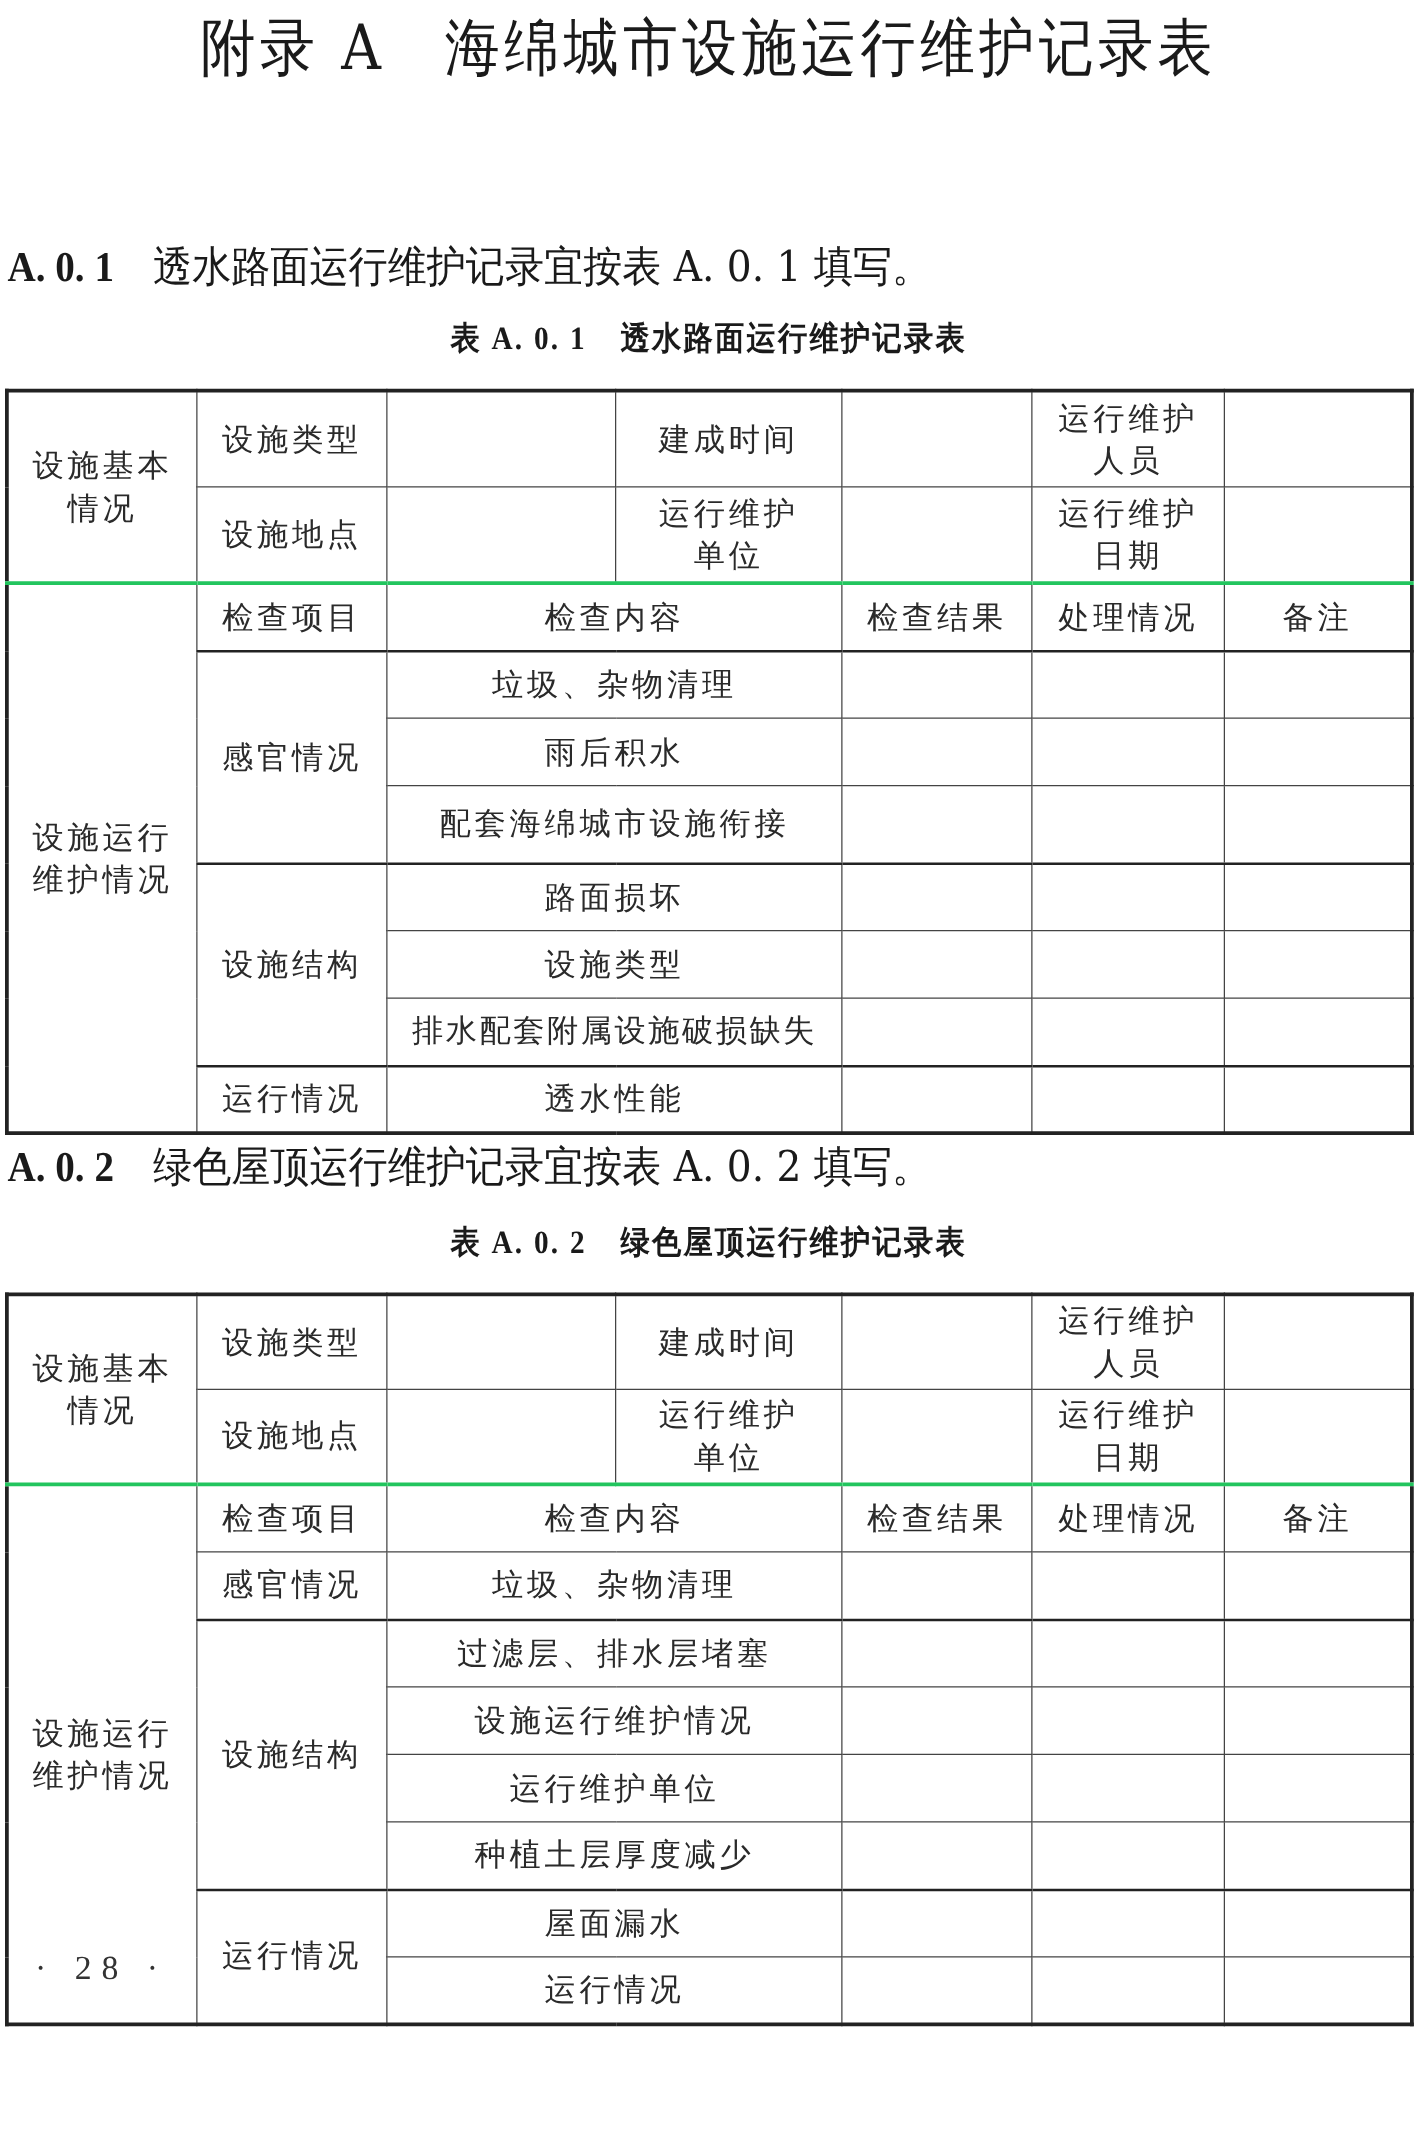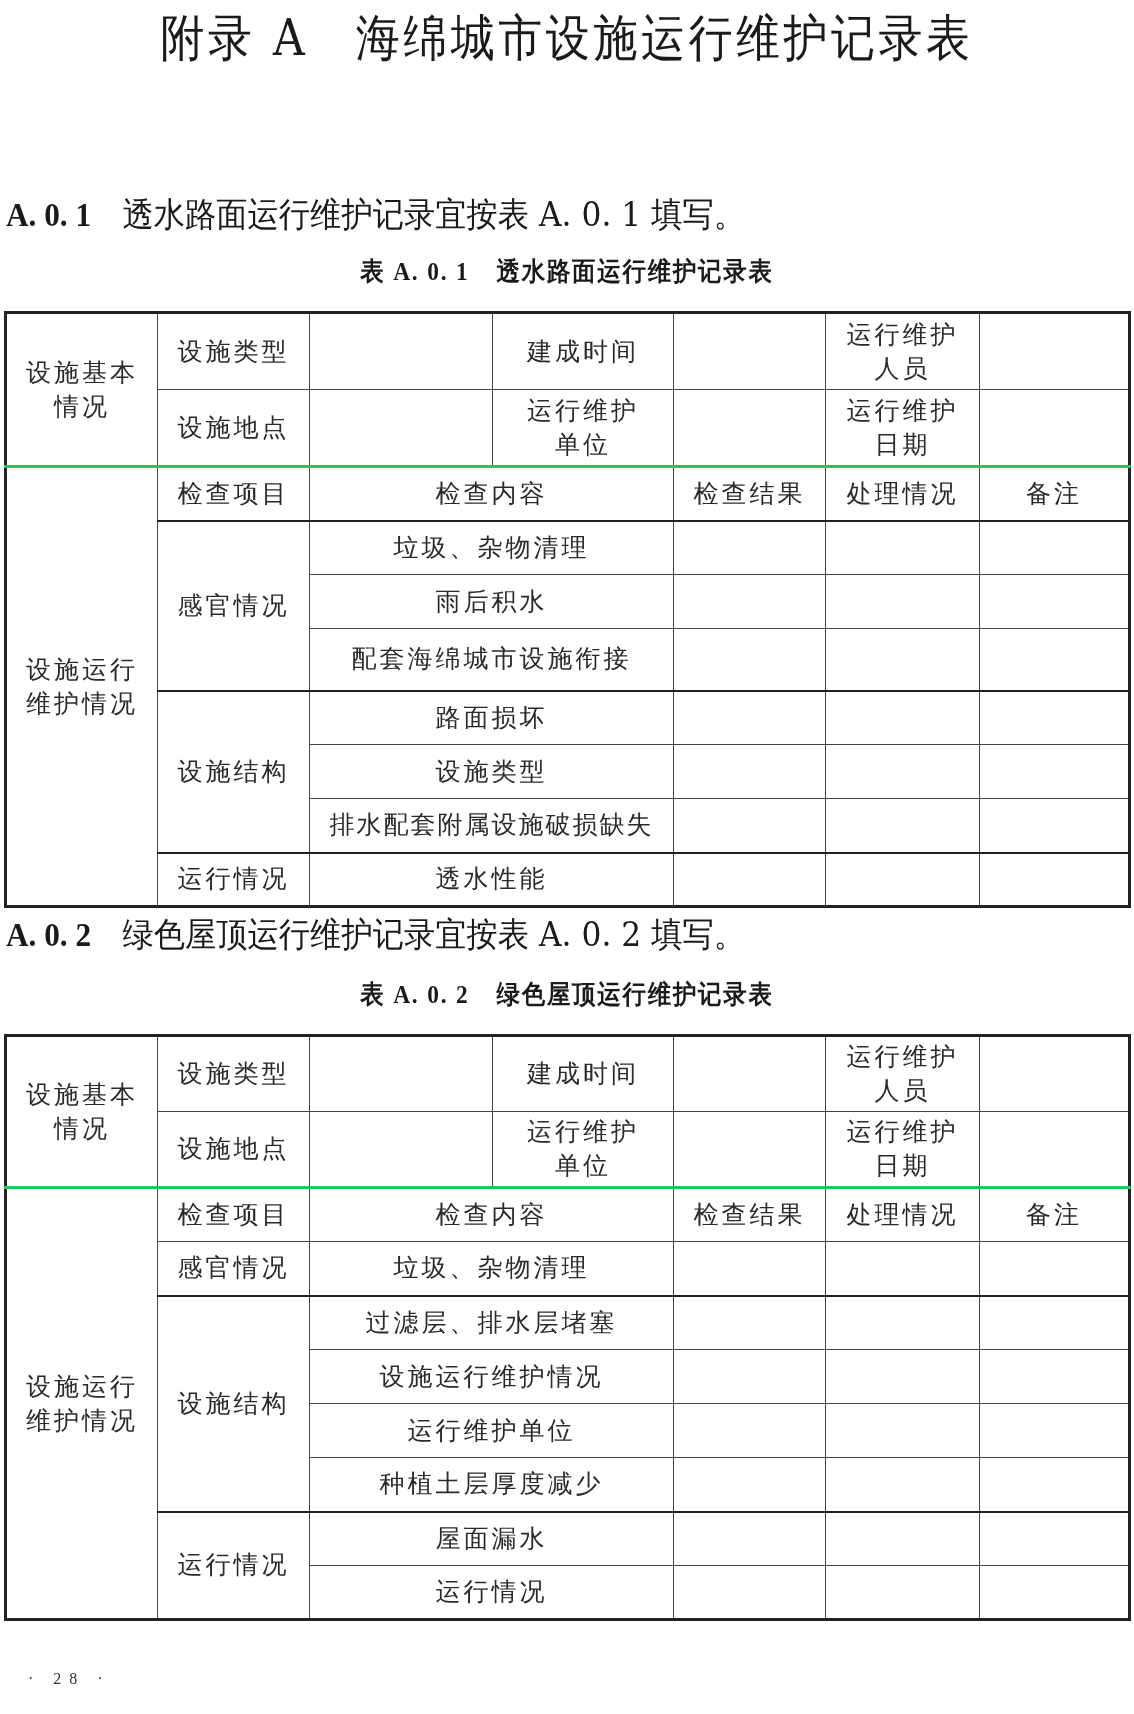--- a/index.html
+++ b/index.html
@@ -33,21 +33,21 @@
     font-size:25px; line-height:36px; padding:0; letter-spacing:3px;
     font-family:"DejaVu Sans","Liberation Sans",sans-serif; color:#2a2a2a;
     overflow:hidden; white-space:normal;
   }
   table.rec td.two-line { line-height:34px; }
   table.rec td.nowrap { white-space:nowrap; letter-spacing:2px; }
   table.rec tr.sec-top td { border-top:3px solid #22c55e; }
   table.rec td.thick-top { border-top:2.5px solid #222; }
   .empty { }
   .page-num {
-    position:absolute; left:28px; top:1670px; font-size:16px; letter-spacing:8px;
+    position:absolute; left:28px; top:1559px; font-size:27px; letter-spacing:8px;
     font-family:"Liberation Serif",serif; color:#333;
   }
 </style>
 </head>
 <body>
 
 <div class="page-title">附录 A　海绵城市设施运行维护记录表</div>
 
 <div class="clause" style="top:192px;">
   <span class="num">A. 0. 1</span><span>透水路面运行维护记录宜按表 A. 0. 1 填写。</span>

